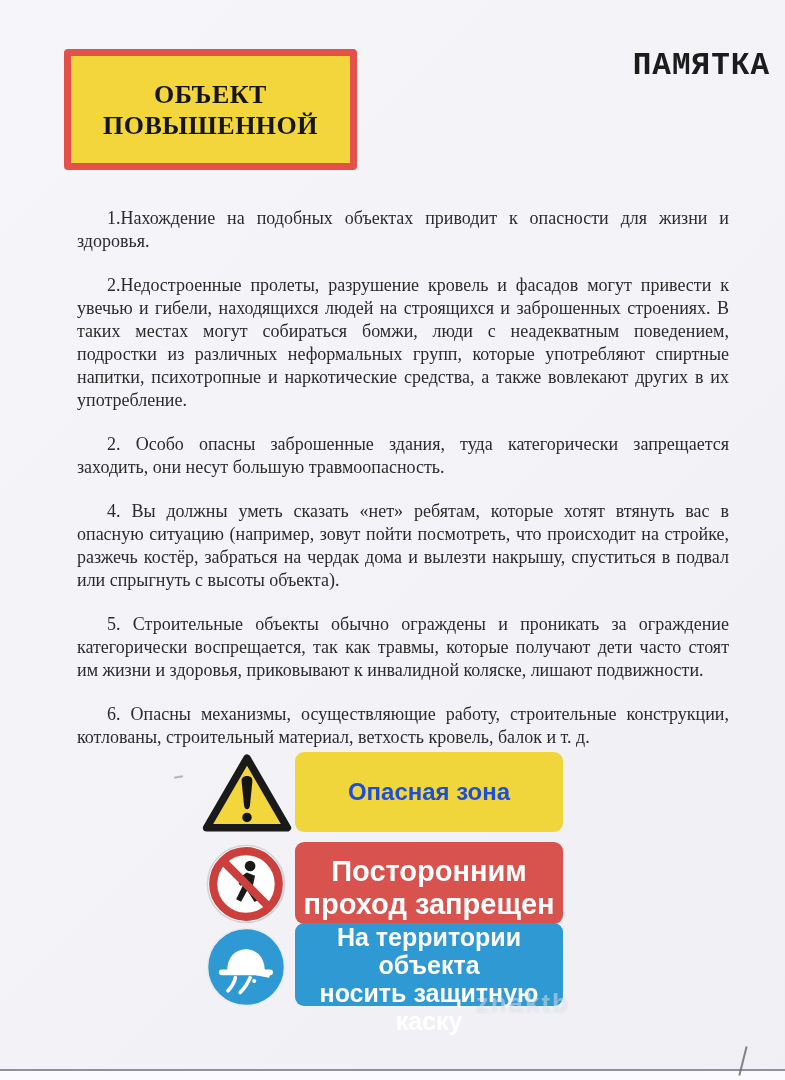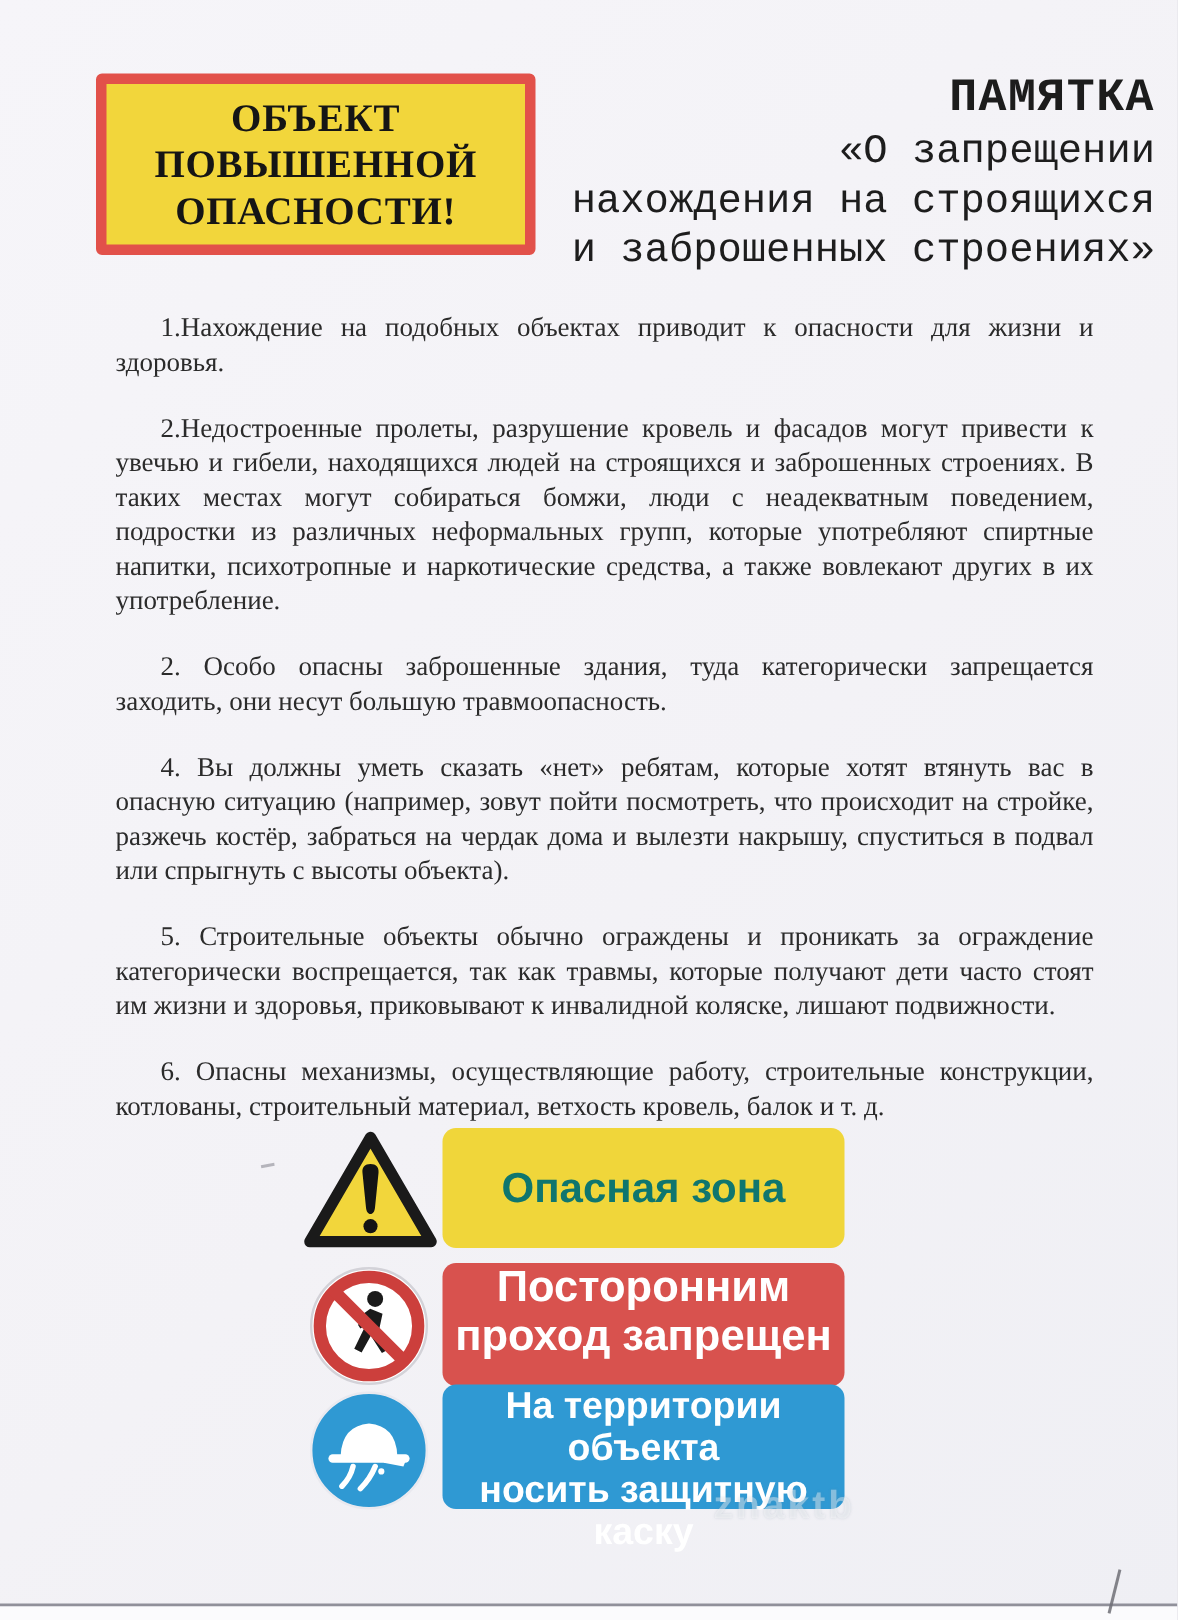--- a/index.html
+++ b/index.html
@@ -27,24 +27,24 @@
     margin:0 0 21px 0;text-align:justify;text-indent:30px;
     font-size:18px;line-height:23px;color:#2b2b2b;
   }
 
   
   .sign-icon{position:absolute;}
   .plate{
     position:absolute;left:295px;width:268px;box-sizing:border-box;border-radius:9px;
     font-family:"Liberation Sans",sans-serif;font-weight:700;text-align:center;
   }
-  .plate-danger{top:752px;height:80px;background:#f0d63a;color:#0f766e;
-    font-size:28px;line-height:80px;}
+  .plate-danger{top:752px;height:80px;background:#f0d63a;color:#1d4ed8;
+    font-size:24px;line-height:80px;}
   .plate-noentry{top:842px;height:82px;background:#d8524e;color:#ffffff;
-    font-size:29px;line-height:33px;padding-top:0;}
+    font-size:29px;line-height:33px;padding-top:13px;}
   .plate-hardhat{top:923px;height:83px;background:#2f99d3;color:#ffffff;
     font-size:25px;line-height:28px;}
   .watermark{
     position:absolute;left:420px;top:988px;width:150px;
     font-family:"Liberation Sans",sans-serif;font-weight:700;font-size:26px;
     color:rgba(255,255,255,0.38);text-shadow:0 0 2px rgba(120,140,160,0.25);
     letter-spacing:2px;text-align:right;
   }
 
   
@@ -57,30 +57,24 @@
     background:#9a9aa2;transform:rotate(-10deg);opacity:.7;}
 </style>
 </head>
 <body>
 
 <div class="page">
 
   <div class="hazard-sign">
     <div>ОБЪЕКТ</div>
     <div>ПОВЫШЕННОЙ</div>
-    <div>ОПАСНОСТИ!</div>
   </div>
 
   <div class="title-block">
     <div class="doc-title">ПАМЯТКА</div>
-    <div class="doc-subtitle">
-      <div>«О запрещении</div>
-      <div>нахождения на строящихся</div>
-      <div>и заброшенных строениях»</div>
-    </div>
   </div>
 
   <div class="memo-body">
     <p>1.Нахождение на подобных объектах приводит к опасности для жизни и здоровья.</p>
     <p>2.Недостроенные пролеты, разрушение кровель и фасадов могут привести к увечью и гибели, находящихся людей на строящихся и заброшенных строениях. В таких местах могут собираться бомжи, люди с неадекватным поведением, подростки из различных неформальных групп, которые употребляют спиртные напитки, психотропные и наркотические средства, а также вовлекают других в их употребление.</p>
     <p>2. Особо опасны заброшенные здания, туда категорически запрещается заходить, они несут большую травмоопасность.</p>
     <p>4. Вы должны уметь сказать «нет» ребятам, которые хотят втянуть вас в опасную ситуацию (например, зовут пойти посмотреть, что происходит на стройке, разжечь костёр, забраться на чердак дома и вылезти накрышу, спуститься в подвал или спрыгнуть с высоты объекта).</p>
     <p>5. Строительные объекты обычно ограждены и проникать за ограждение категорически воспрещается, так как травмы, которые получают дети часто стоят им жизни и здоровья, приковывают к инвалидной коляске, лишают подвижности.</p>
     <p>6. Опасны механизмы, осуществляющие работу, строительные конструкции, котлованы, строительный материал, ветхость кровель, балок и т. д.</p>
   </div>

